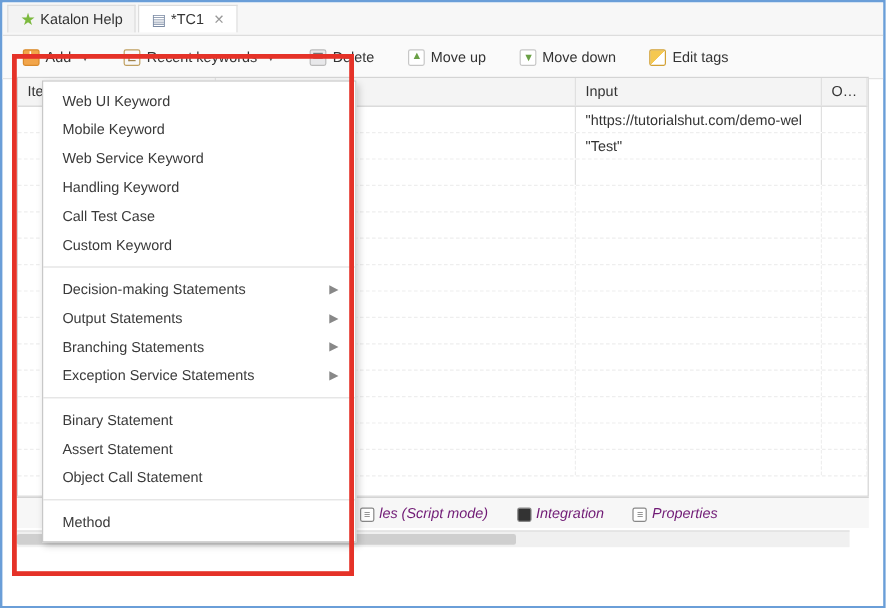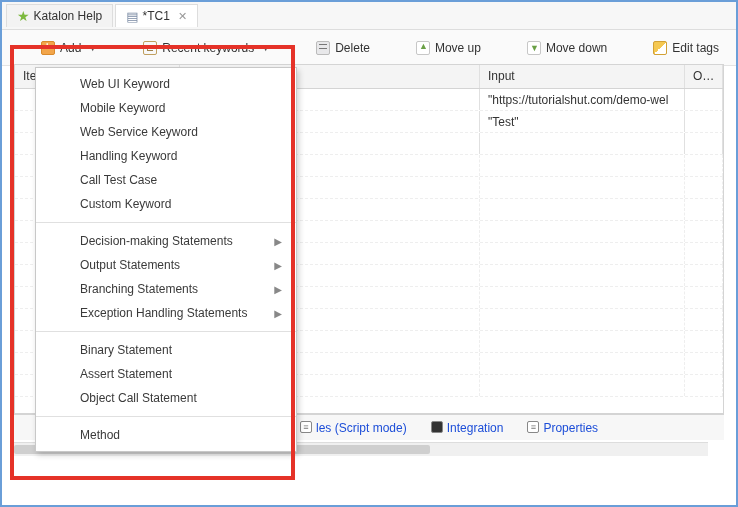--- a/index.html
+++ b/index.html
@@ -41,23 +41,22 @@
     .close-x { color: #999; margin-left: 4px; font-size: 11px; }
 
     
     .toolbar {
       display: flex;
       align-items: center;
       background: #fafafa;
       border-bottom: 1px solid #e3e3e3;
       height: 36px;
       padding: 0 10px;
-      gap: 32px;
+      gap: 14px;
       position: relative;
-      justify-content: flex-end;
     }
     .tbtn {
       display: flex;
       align-items: center;
       gap: 5px;
       padding: 3px 6px;
       border: 1px solid transparent;
       border-radius: 3px;
       cursor: pointer;
     }
@@ -104,21 +103,20 @@
     }
     .menu-group { padding: 4px 0; }
     .menu-sep { border-top: 1px solid #e0e0e0; margin: 2px 0; }
     .menu-item {
       display: flex;
       align-items: center;
       justify-content: space-between;
       padding: 5px 14px 5px 16px;
       cursor: pointer;
       color: #3a3a3a;
-      margin-left: 28px;
     }
     .submenu-arrow { color: #888; font-size: 10px; }
 
     
     .grid-area {
       position: absolute;
       top: 64px;
       left: 14px;
       right: 14px;
       height: 350px;
@@ -155,25 +153,26 @@
       height: 26px;
       background: #f7f7f7;
       border-top: 1px solid #d4d4d4;
       display: flex;
       align-items: center;
       padding-left: 280px;
       gap: 12px;
     }
     .btab {
       display: flex;
-      align-items: flex-start;
+      align-items: flex-end;
       gap: 4px;
       padding: 2px 6px;
       cursor: pointer;
-      color: #1d4ed8;
+      color: #701a75;
+      font-style: italic;
     }
     .btab-icon {
       width: 12px; height: 12px; display: inline-block;
       border: 1px solid #888; border-radius: 2px; background: #fff;
     }
     .btab-icon.var::after { content: '≡'; font-size: 9px; color:#777; display:block; line-height:10px; text-align:center; }
     .btab-icon.int { background: #333; }
     .btab-icon.prop::after { content: '≡'; font-size: 9px; color:#777; display:block; line-height:10px; text-align:center; }
 
     .scrollbar-h {
@@ -375,21 +374,21 @@
       </div>
     <div class="menu-item">
         <span>Output Statements</span>
         <span class="submenu-arrow">▶</span>
       </div>
     <div class="menu-item">
         <span>Branching Statements</span>
         <span class="submenu-arrow">▶</span>
       </div>
     <div class="menu-item">
-        <span>Exception Handling Statements</span>
+        <span>Exception Service Statements</span>
         <span class="submenu-arrow">▶</span>
       </div>
   </div>
   <div class="menu-sep"></div>
   <div class="menu-group">
     <div class="menu-item">
         <span>Binary Statement</span>
       </div>
     <div class="menu-item">
         <span>Assert Statement</span>

